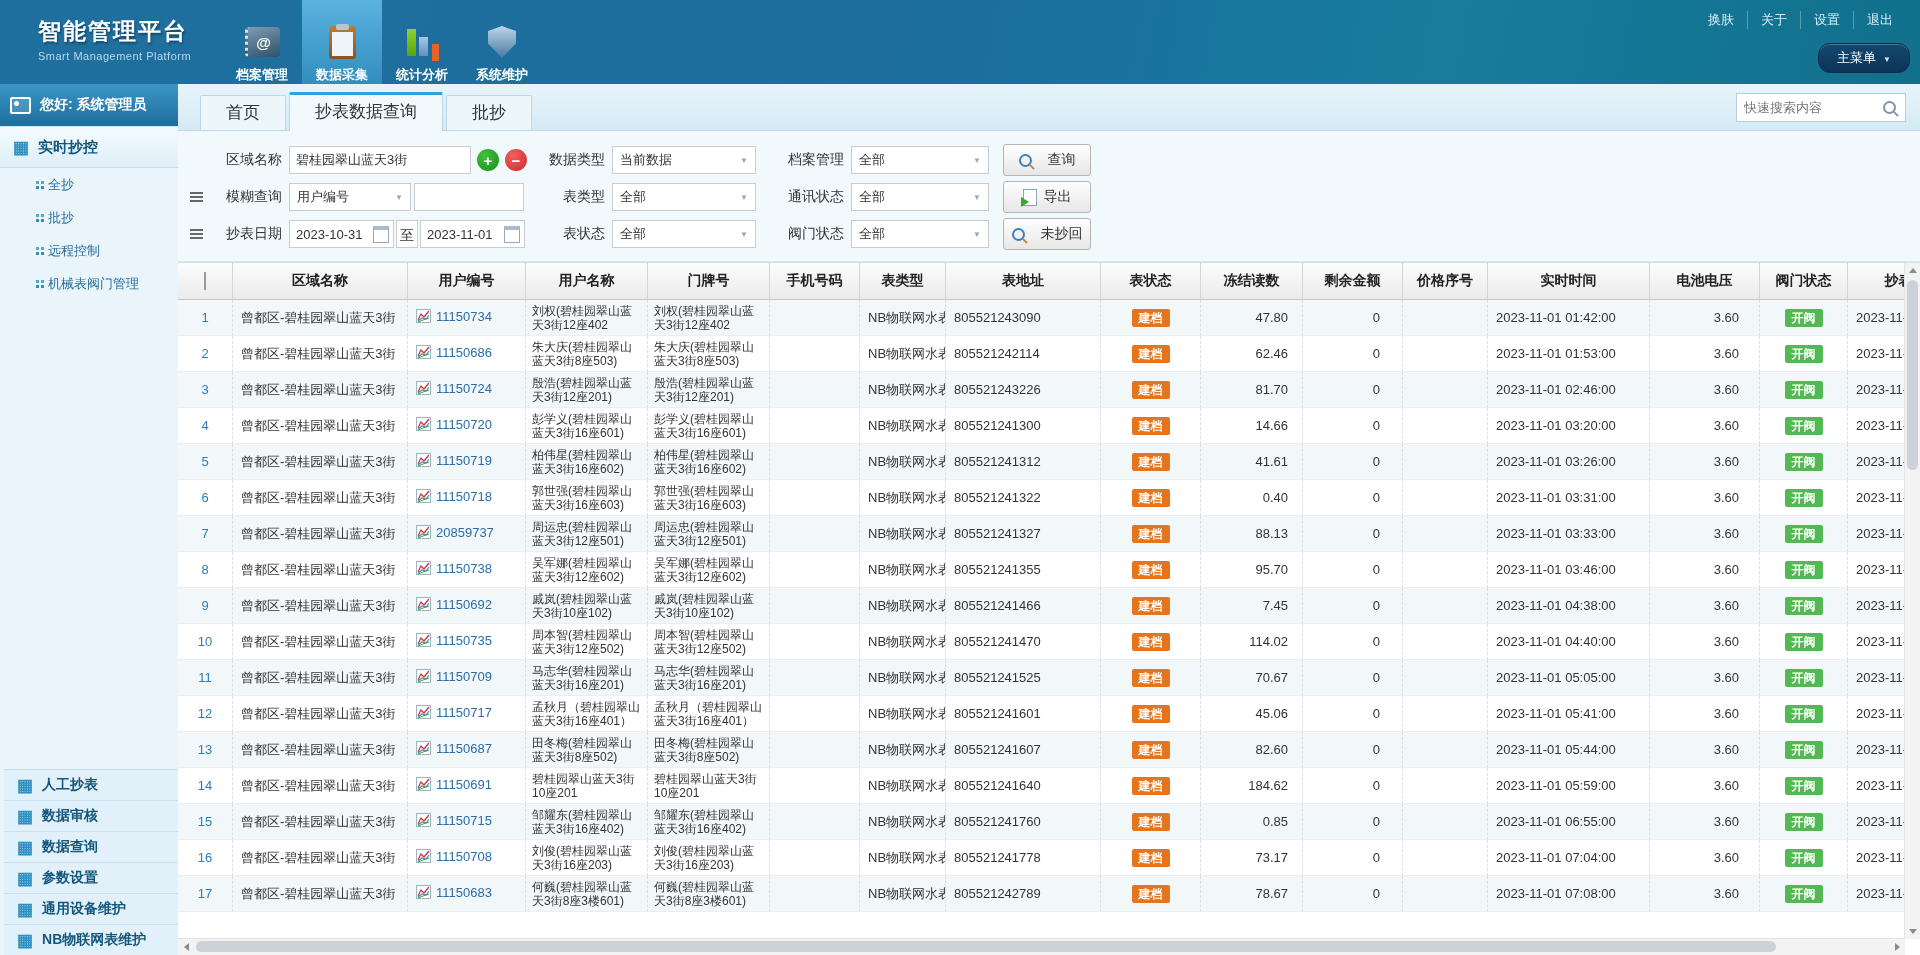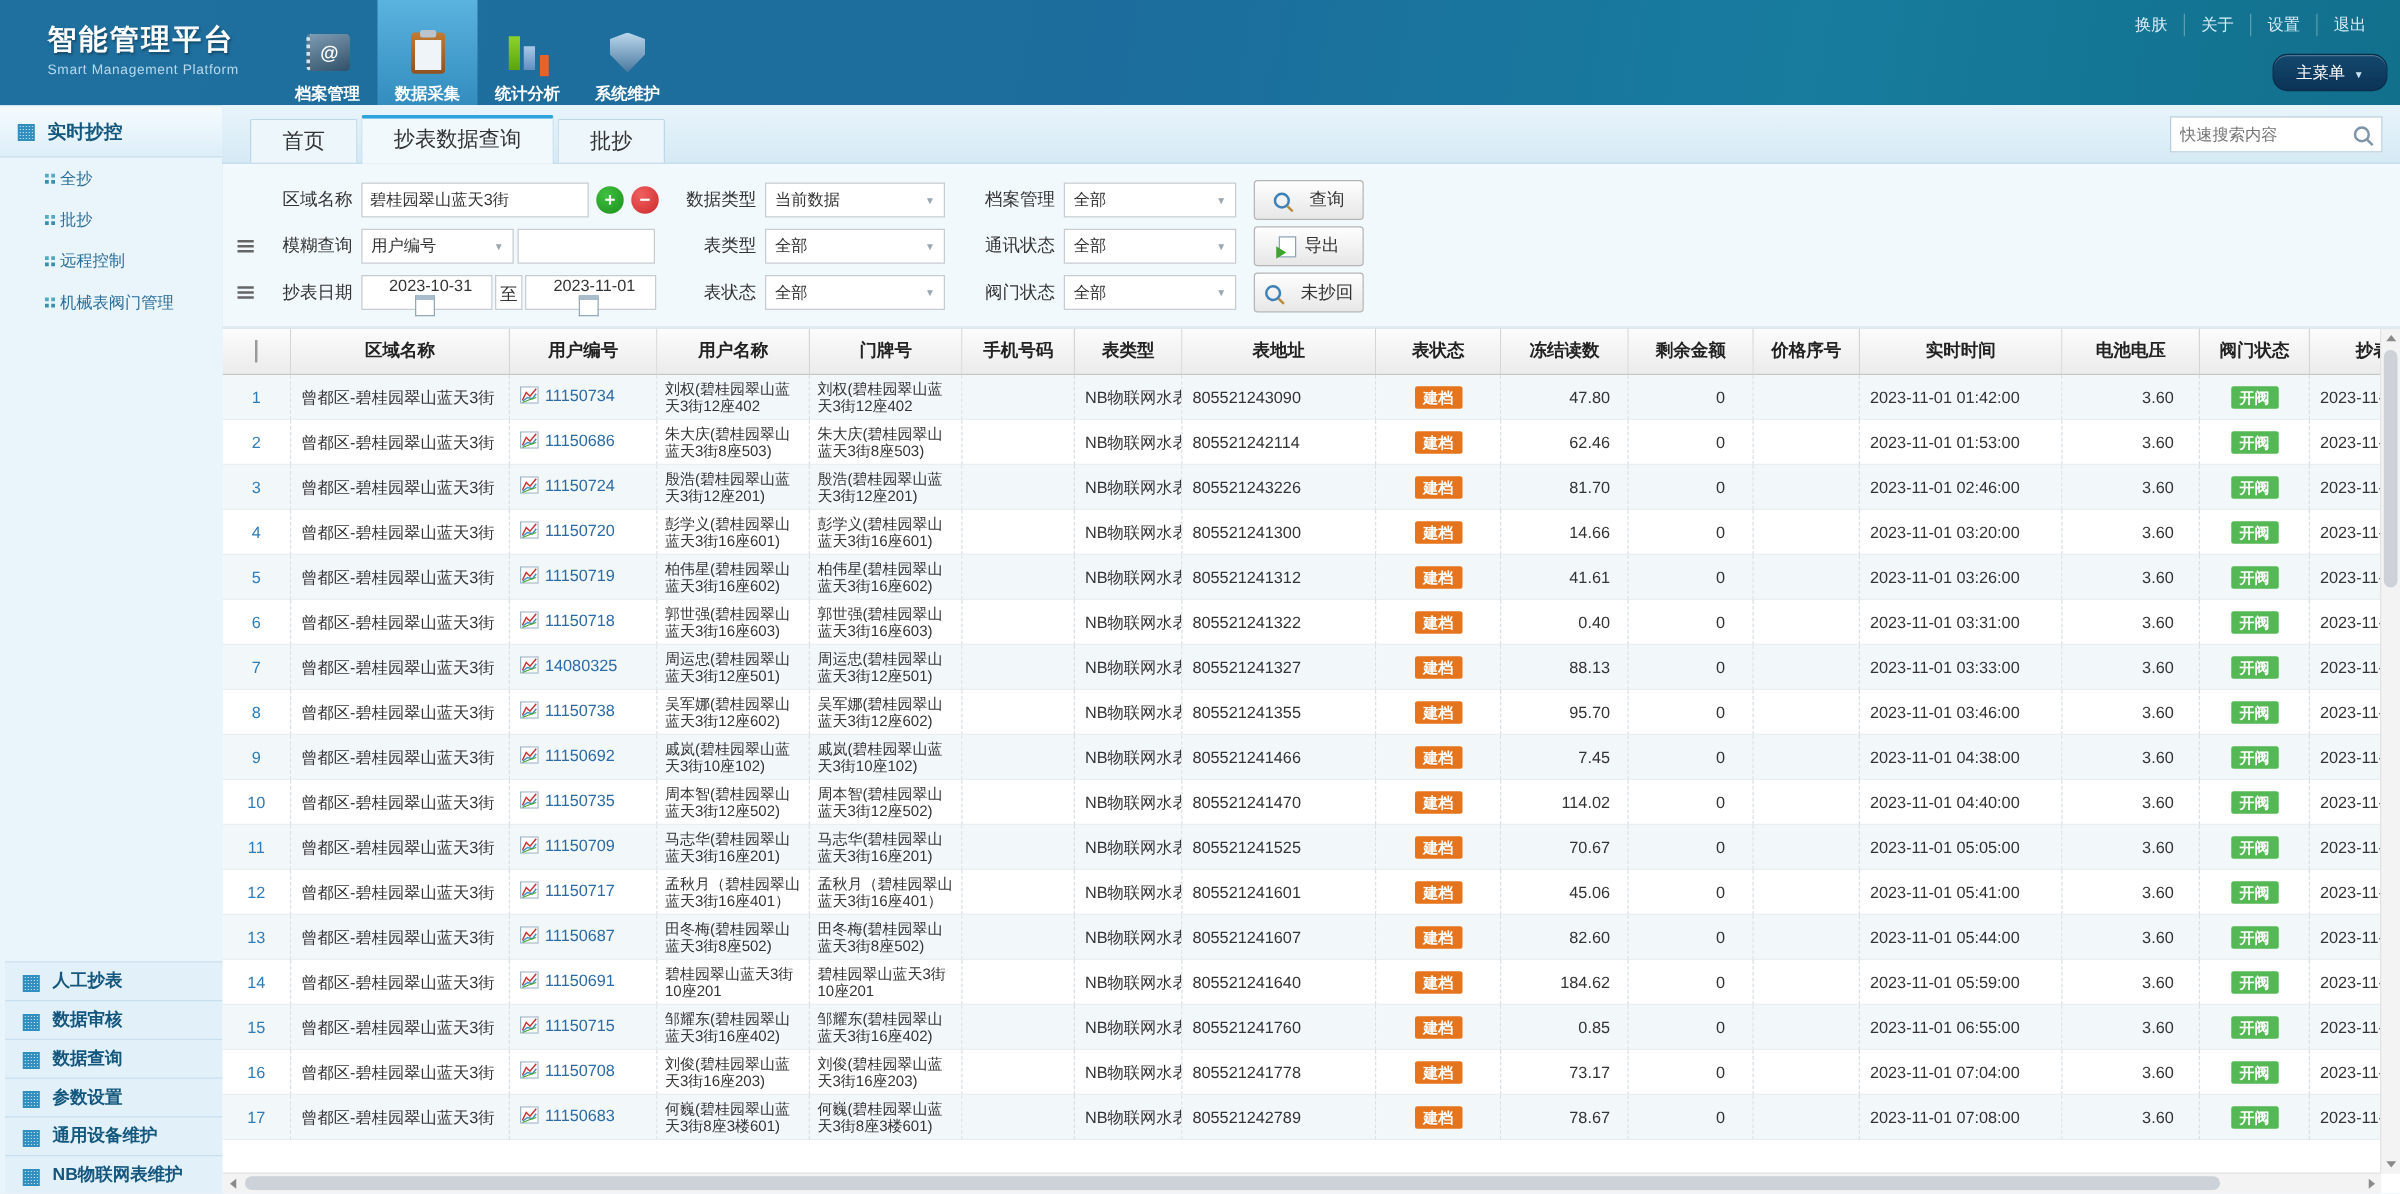--- a/index.html
+++ b/index.html
@@ -72,21 +72,21 @@
   .area-input{width:182px;}
   .fuzzy-input{width:110px;margin-left:3px;}
   .round-btn{width:22px;height:22px;border-radius:50%;color:#fff;font-size:15px;font-weight:bold;display:flex;align-items:center;justify-content:center;margin-left:6px;cursor:pointer;line-height:1;}
   .plus{background:radial-gradient(circle at 35% 30%,#3fc03f,#1c8f1c);}
   .minus{background:radial-gradient(circle at 35% 30%,#f06060,#cc2a2a);}
   .select{height:28px;background:#fff;border:1px solid #c6ccd2;display:flex;align-items:center;justify-content:space-between;padding:0 7px;font-size:13px;color:#333;box-sizing:border-box;cursor:pointer;}
   .select .arr{font-size:8px;color:#9aa7b0;}
   .sel-fuzzy{width:122px;}
   .sel-mid{width:144px;}
   .sel-right{width:138px;}
-  .date-box{width:105px;height:28px;border:1px solid #c6ccd2;background:#fff;display:flex;align-items:center;box-sizing:border-box;cursor:pointer;flex-direction:column;}
+  .date-box{width:105px;height:28px;border:1px solid #c6ccd2;background:#fff;display:flex;align-items:center;box-sizing:border-box;cursor:pointer;}
   .date-box .dtext{flex:1;padding-left:6px;font-size:13px;color:#333;}
   .cal-icon{width:14px;height:12px;border:1px solid #93a9ba;border-top:4px solid #a8bccb;background:linear-gradient(#fff 0 0) padding-box;margin-right:4px;flex:none;}
   .zhi{width:22px;height:28px;line-height:28px;text-align:center;font-size:14px;color:#333;background:#fff;border:1px solid #c6ccd2;box-sizing:border-box;margin:0 2px;}
   .act-btn{margin-left:14px;width:86px;height:30px;display:flex;align-items:center;justify-content:center;gap:7px;background:linear-gradient(#fefefe,#e7e7e7);border:1px solid #b5b5b5;border-radius:3px;font-size:14px;color:#333;cursor:pointer;flex:none;}
   .exp-icon{width:12px;height:15px;background:#fff;border:1px solid #8aa4b8;position:relative;}
   .exp-icon::after{content:"";position:absolute;left:-3px;bottom:-2px;border-left:8px solid #3da52f;border-top:5px solid transparent;border-bottom:5px solid transparent;}
 
   
   .tablewrap{flex:1;position:relative;background:#fff;border-top:1px solid #cfe0ea;overflow:hidden;}
   .viewport{position:absolute;left:0;top:0;right:15px;bottom:16px;overflow:hidden;}
@@ -170,20 +170,24 @@
     <div class="top-links">
         <span class="hlink">换肤</span>
         <span class="hlink">关于</span>
         <span class="hlink">设置</span>
         <span class="hlink">退出</span>
       </div>
     <div class="main-menu">主菜单</div>
   </div>
 
   <div id="sidebar">
+    <div class="side-user">
+      <span class="card-icon"></span>
+      <span>您好: 系统管理员</span>
+    </div>
     <div class="side-group">
       <span class="table-icon"></span>
       <span>实时抄控</span>
     </div>
     <div>
         <div class="side-sub">
     <span class="dots-icon"></span>
     <span>全抄</span>
   </div>
         <div class="side-sub">
@@ -509,21 +513,21 @@
     <td>2023-11-01</td>
   </tr>
               <tr>
     <td class="c-idx">7</td>
     <td>曾都区-碧桂园翠山蓝天3街</td>
     <td class="c-userno"><span class="chart-ic"><svg width="15" height="14" viewBox="0 0 15 14">
                       <rect x="0.5" y="0.5" width="14" height="13" fill="#fff" stroke="#9db4c4"></rect>
                       <polyline points="2,11 5,5 8,8 13,2" stroke="#cc3333" stroke-width="1.2" fill="none"></polyline>
                       <polyline points="2,12 6,9 10,10 13,6" stroke="#3f8fc4" stroke-width="1.2" fill="none"></polyline>
                       <polyline points="2,13 7,11 13,9" stroke="#4aa52e" stroke-width="1" fill="none"></polyline>
-                    </svg></span><span>14080325</span></td>
+                    </svg></span><span>20859737</span></td>
     <td class="c-name">周运忠(碧桂园翠山蓝天3街12座501)</td>
     <td class="c-name">周运忠(碧桂园翠山蓝天3街12座501)</td>
     <td></td>
     <td>NB物联网水表</td>
     <td>805521241327</td>
     <td style="text-align:center;"><span class="badge archive">建档</span></td>
     <td class="c-num c-reading">88.13</td>
     <td class="c-num c-bal">0</td>
     <td></td>
     <td>2023-11-01 03:33:00</td>

